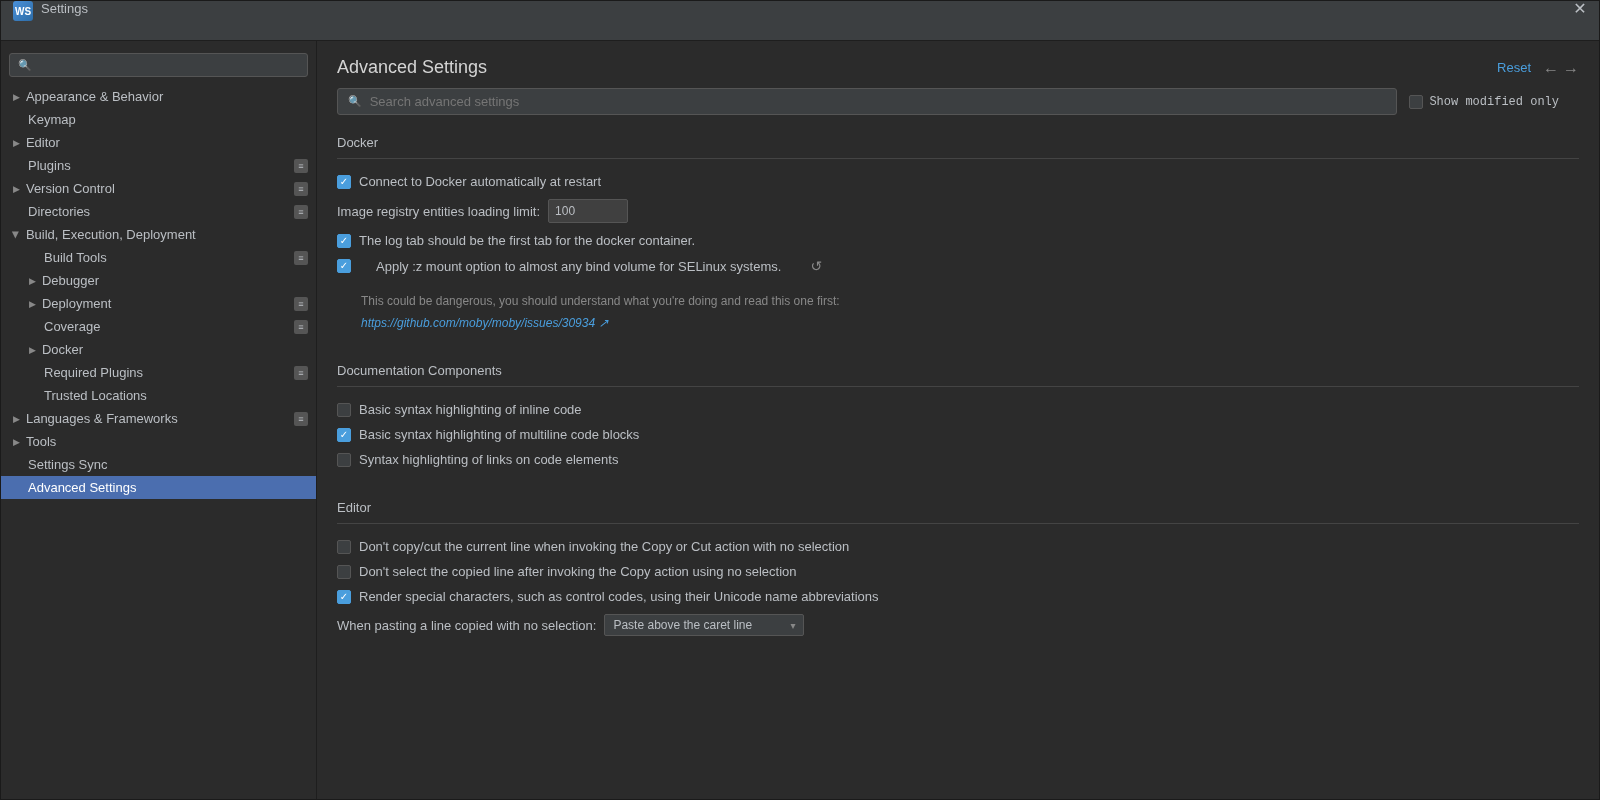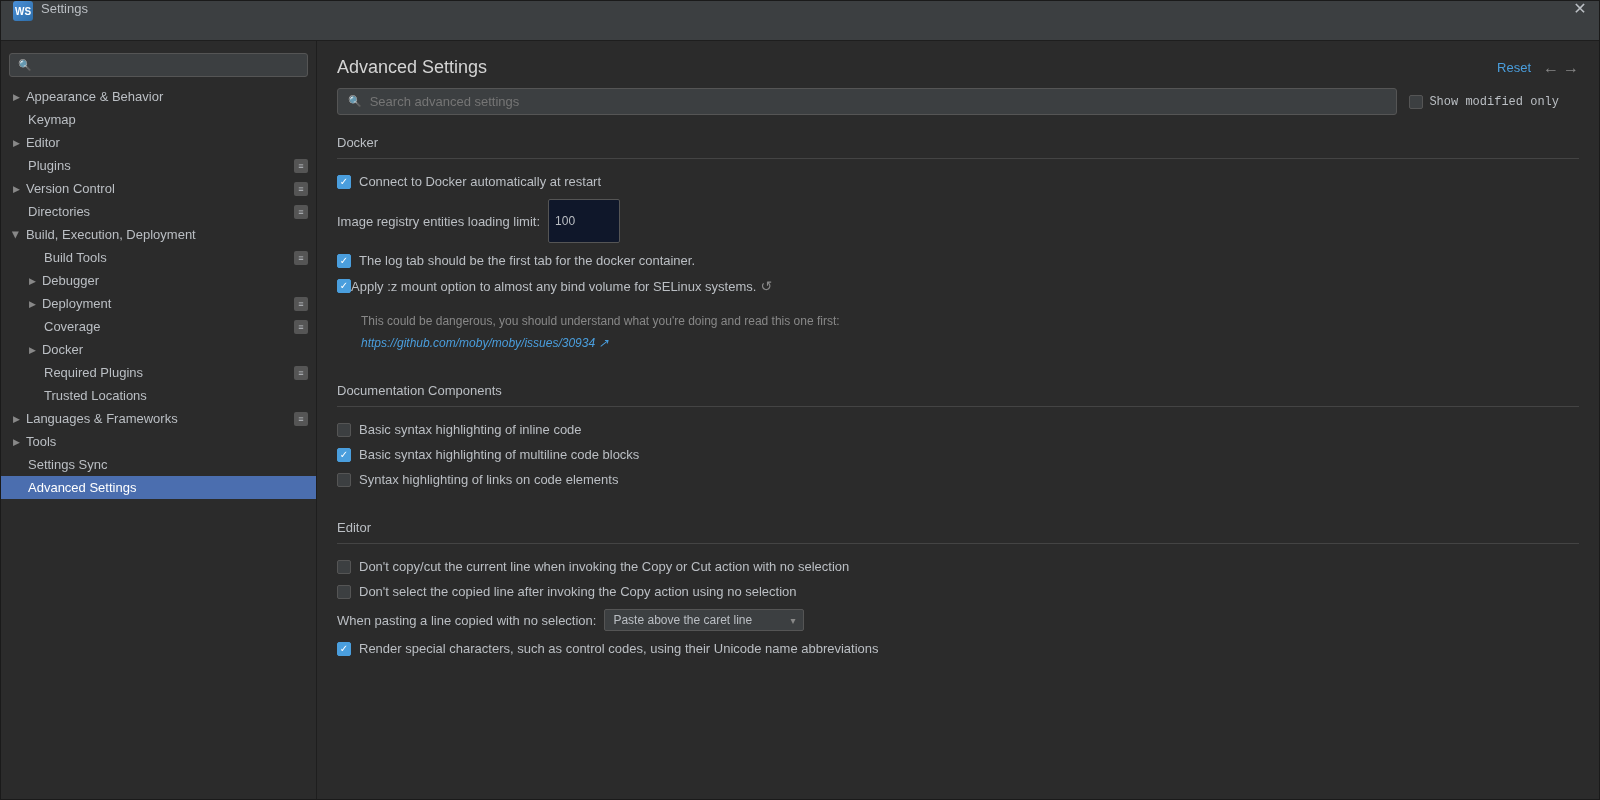--- a/index.html
+++ b/index.html
@@ -239,46 +239,46 @@
       padding: 5px 0;
       gap: 8px;
     }
     .setting-row.with-desc {
       flex-direction: column;
       align-items: flex-start;
     }
     .setting-row.with-desc .main-line {
       display: flex;
       align-items: center;
-      gap: 0;
+      gap: 25px;
     }
     .setting-desc {
       color: #888;
       font-size: 12px;
       margin-left: 24px;
       margin-top: 12px;
     }
     .setting-link {
       color: #4a9edd;
       font-size: 12px;
       margin-left: 24px;
       cursor: pointer;
       font-style: italic;
     }
     .setting-label {
       color: #bbbfc4;
       font-size: 13px;
     }
     .number-input {
-      background: #0f172a;
+      background: #404040;
       border: 1px solid #555;
       color: #bbbfc4;
       font-size: 12px;
-      padding: 14px 6px;
-      width: 72px;
+      padding: 4px 6px;
+      width: 80px;
       border-radius: 2px;
     }
     .checkbox {
       width: 14px;
       height: 14px;
       border: 1px solid #555;
       background: #3c3f41;
       display: flex;
       align-items: center;
       justify-content: center;
@@ -505,28 +505,28 @@
 
           <div class="setting-row">
             <div class="checkbox"></div>
             <span class="setting-label">Don't copy/cut the current line when invoking the Copy or Cut action with no selection</span>
           </div>
           <div class="setting-row">
             <div class="checkbox"></div>
             <span class="setting-label">Don't select the copied line after invoking the Copy action using no selection</span>
           </div>
           <div class="setting-row">
+            <div class="checkbox checked"></div>
+            <span class="setting-label">Render special characters, such as control codes, using their Unicode name abbreviations</span>
+          </div>
+          <div class="setting-row">
             <span class="setting-label">When pasting a line copied with no selection:</span>
             <div class="select-box">
               <span>Paste above the caret line</span>
               <span class="chevron-down">▾</span>
             </div>
           </div>
-          <div class="setting-row">
-            <div class="checkbox checked"></div>
-            <span class="setting-label">Render special characters, such as control codes, using their Unicode name abbreviations</span>
-          </div>
         </div>
 
       </div>
     </div>
   </div>
 </div>
 
 </body></html>

